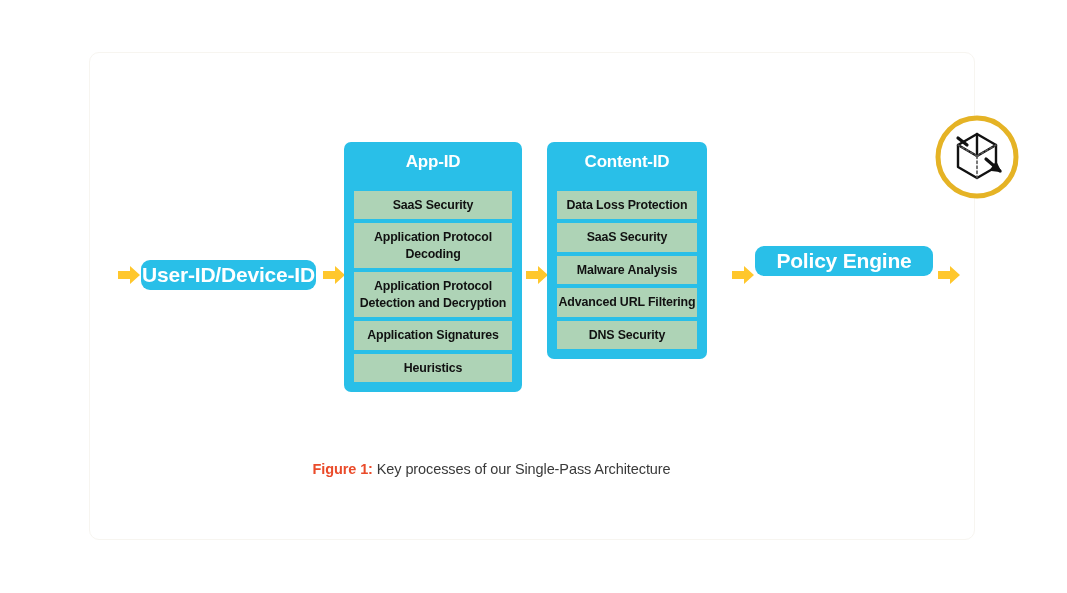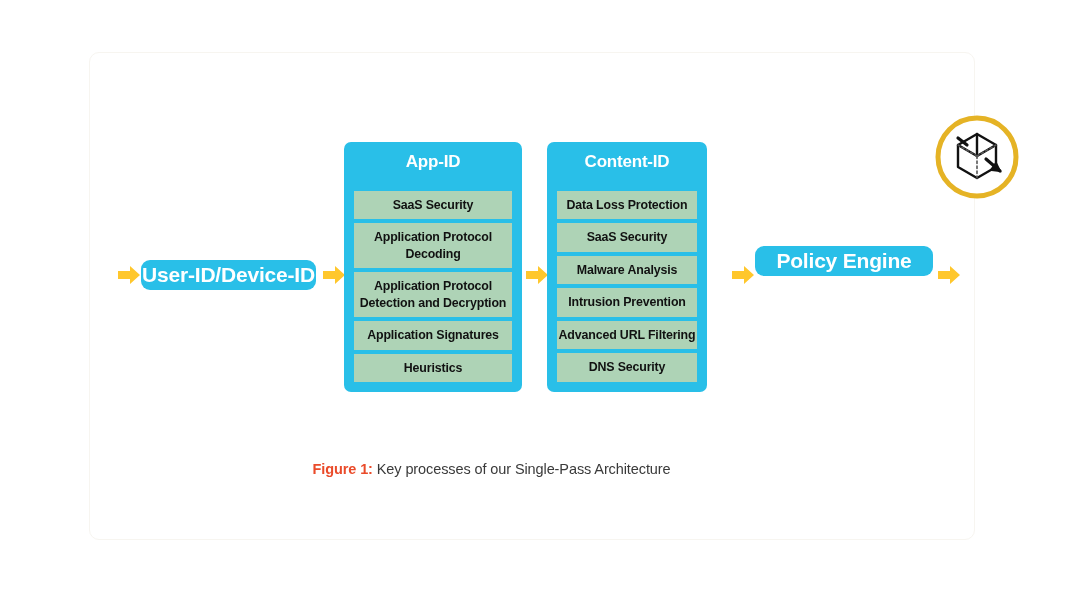--- a/index.html
+++ b/index.html
@@ -160,21 +160,20 @@
       <path d="M0 7 H12 V2 L22 11 L12 20 V15 H0 Z" fill="#ffc72c"></path>
     </svg>
   </span>
 
   <div class="stack" style="left:437px; top:4px; width:160px;">
     <div class="stack-title">Content-ID</div>
     <div class="stack-items">
       <div class="stack-item">Data Loss Protection</div>
       <div class="stack-item">SaaS Security</div>
       <div class="stack-item">Malware Analysis</div>
-      <div class="stack-item">Intrusion Prevention</div>
       <div class="stack-item">Advanced URL Filtering</div>
       <div class="stack-item">DNS Security</div>
     </div>
   </div>
 
   <span class="arrow" style="left:622px; top:126px;">
     <svg viewBox="0 0 22 22" xmlns="http://www.w3.org/2000/svg">
       <path d="M0 7 H12 V2 L22 11 L12 20 V15 H0 Z" fill="#ffc72c"></path>
     </svg>
   </span>

